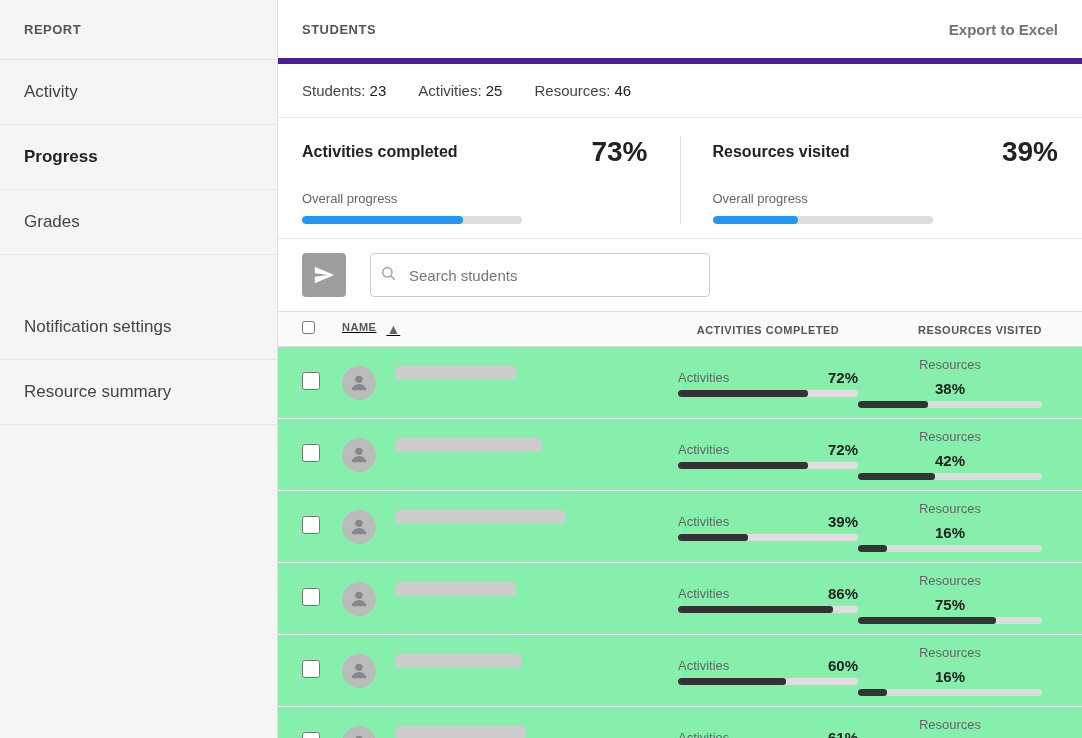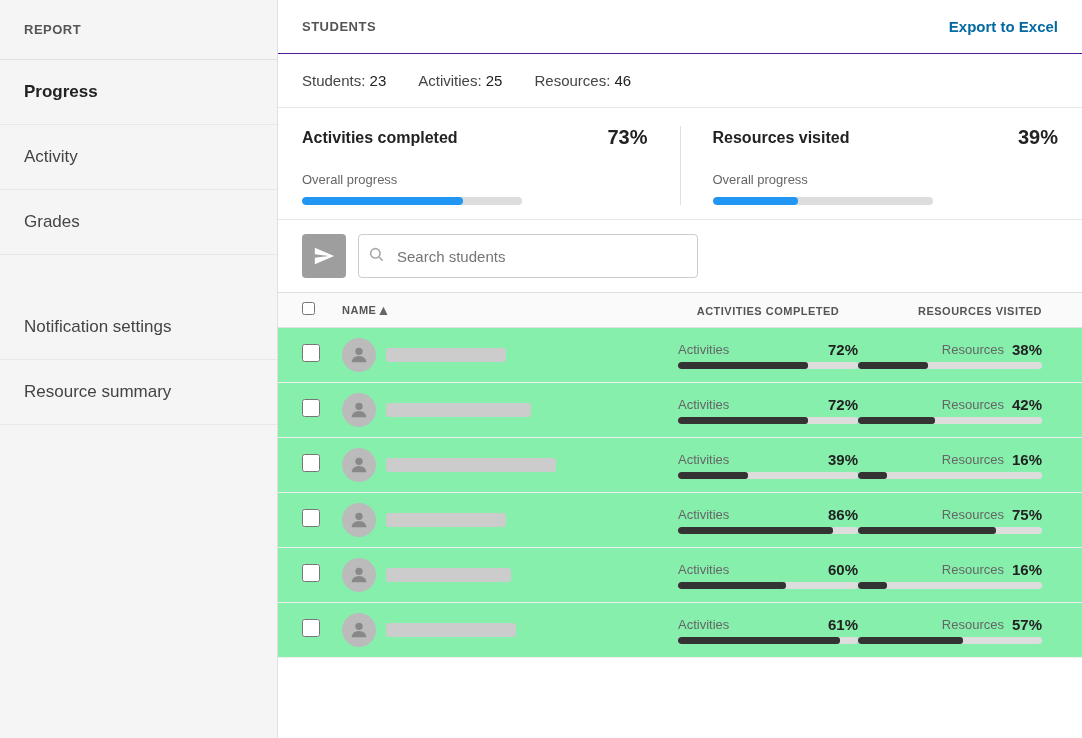--- a/index.html
+++ b/index.html
@@ -41,34 +41,34 @@
       display: flex;
       flex-direction: column;
       background: #fff;
       overflow: hidden;
     }
     .main-header {
       display: flex;
       align-items: center;
       justify-content: space-between;
       padding: 0 24px;
-      height: 54px;
-      border-bottom: 1px solid #4c1d95;
+      height: 64px;
+      border-bottom: 6px solid #4c1d95;
       background: #fff;
       gap: 8px;
     }
     .main-header-title {
       font-size: 13px;
       font-weight: 700;
       color: #555;
       letter-spacing: 0.5px;
     }
     .export-link {
       font-size: 15px;
-      color: #0369a1;
+      color: #737373;
       font-weight: 600;
       cursor: pointer;
       text-decoration: none;
     }
 
     
     .stats-bar {
       padding: 18px 24px;
       display: flex;
       align-items: center;
@@ -96,21 +96,21 @@
       display: flex;
       align-items: center;
       justify-content: space-between;
     }
     .progress-label {
       font-size: 16px;
       font-weight: 700;
       color: #222;
     }
     .progress-pct {
-      font-size: 20px;
+      font-size: 28px;
       font-weight: 700;
       color: #222;
     }
     .progress-sub {
       font-size: 13px;
       color: #666;
       margin-top: 19px;
     }
     .progress-bar-wrap {
       width: 220px;
@@ -129,21 +129,21 @@
       width: 1px;
       background: #e0e0e0;
       margin: 0 32px;
     }
 
     
     .toolbar {
       display: flex;
       align-items: center;
       padding: 14px 24px;
-      gap: 12px;
+      gap: 24px;
       border-bottom: 1px solid #e0e0e0;
     }
     .send-btn {
       width: 44px;
       height: 44px;
       background: #9e9e9e;
       border-radius: 4px;
       display: flex;
       align-items: center;
       justify-content: center;
@@ -181,21 +181,21 @@
       overflow-y: auto;
     }
     .table-header {
       display: flex;
       align-items: center;
       padding: 8px 24px;
       border-bottom: 1px solid #e0e0e0;
       background: #fafafa;
     }
     .col-check { width: 40px; flex-shrink: 0; }
-    .col-name { flex: 1; display: flex; align-items: center; gap: 0; }
+    .col-name { flex: 1; display: flex; align-items: flex-start; gap: 10px; text-decoration: underline; }
     .col-name-label {
       font-size: 11px;
       font-weight: 700;
       color: #555;
       letter-spacing: 0.5px;
       text-transform: uppercase;
     }
     .sort-icon { color: #666; font-size: 14px; }
     .col-activities { width: 180px; flex-shrink: 0; text-align: center; }
     .col-resources { width: 200px; flex-shrink: 0; text-align: right; padding-right: 16px; }
@@ -252,34 +252,34 @@
       height: 7px;
       background: #ddd;
       border-radius: 3px;
       overflow: hidden;
     }
     .mini-bar-fill {
       height: 100%;
       background: #333;
       border-radius: 3px;
     }
-    .row-resources .stat-row { justify-content: flex-end; gap: 8px; }
+    .row-resources .stat-row { justify-content: flex-end; gap: 8px; flex-direction: column; }
   </style>
 </head>
 <body>
 
 <aside class="sidebar">
   <div class="sidebar-header">
     <span>REPORT</span>
   </div>
+  <div class="sidebar-item">
+    <span>Activity</span>
+  </div>
   <div class="sidebar-item active">
     <span>Progress</span>
-  </div>
-  <div class="sidebar-item">
-    <span>Activity</span>
   </div>
   <div class="sidebar-item">
     <span>Grades</span>
   </div>
   <div class="sidebar-gap"></div>
   <div class="sidebar-item">
     <span>Notification settings</span>
   </div>
   <div class="sidebar-item">
     <span>Resource summary</span>

